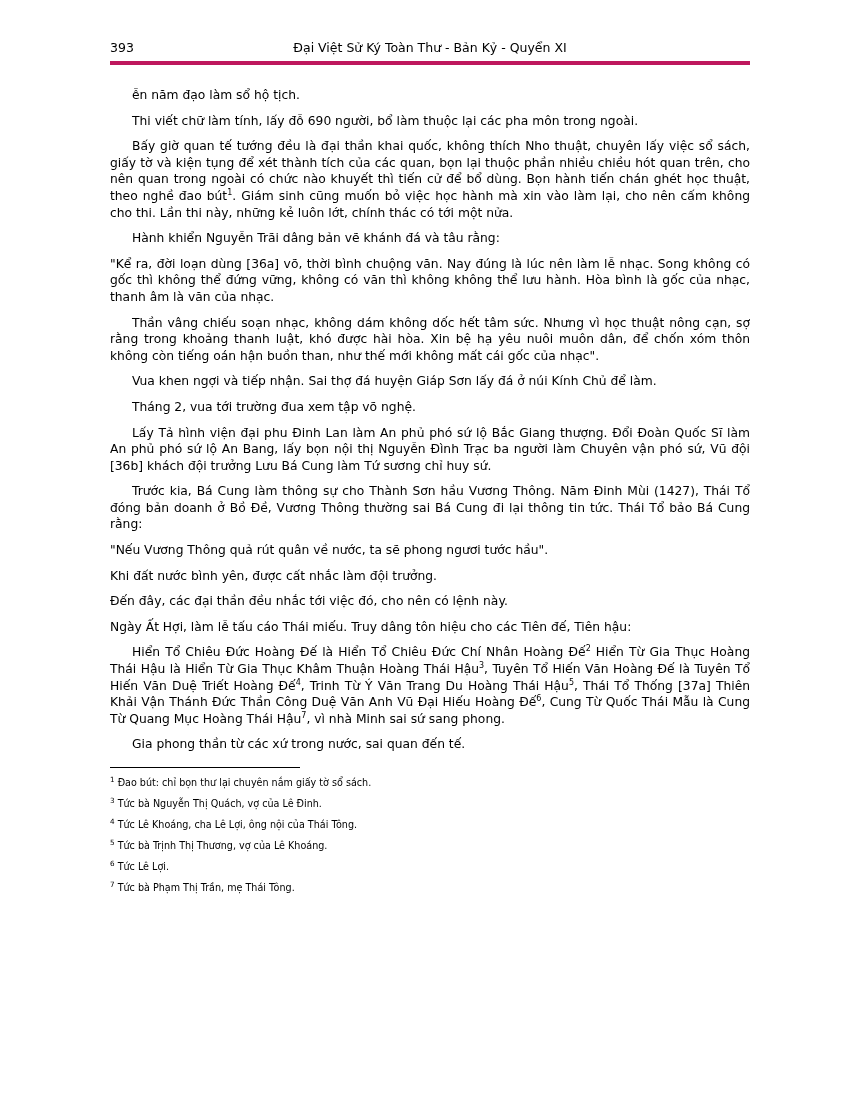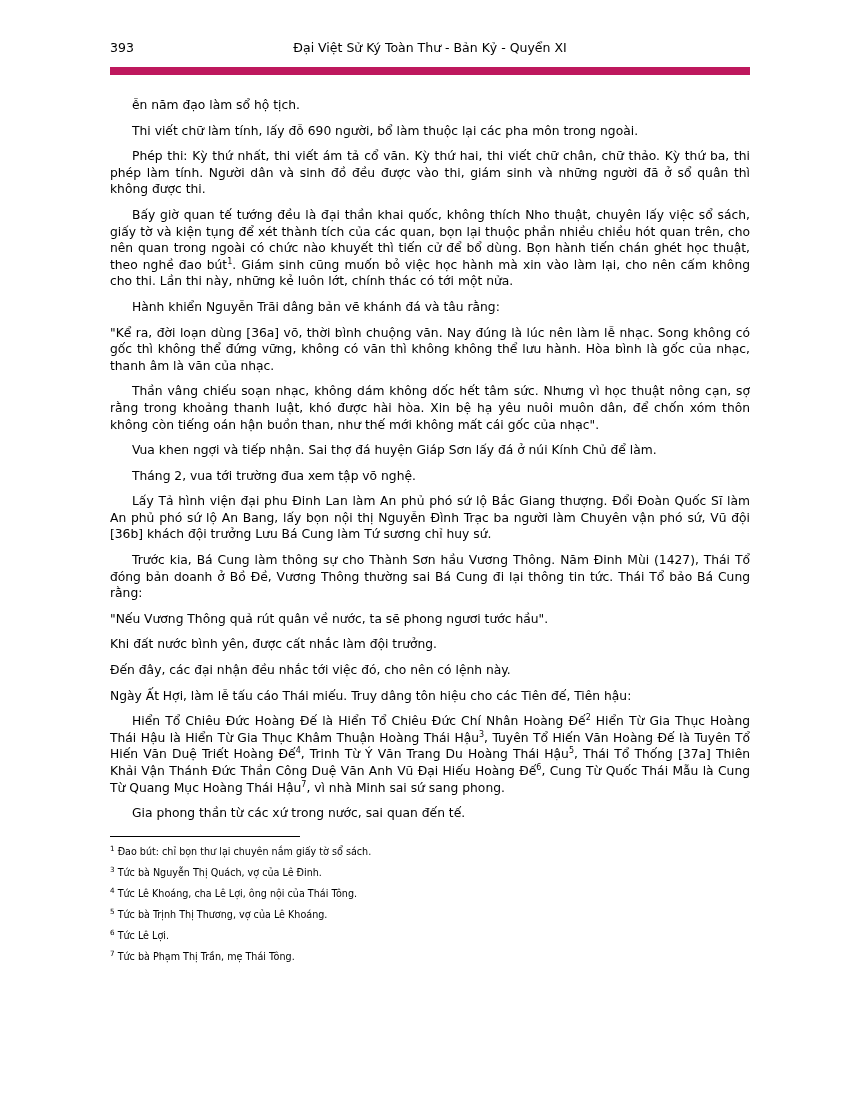--- a/index.html
+++ b/index.html
@@ -17,22 +17,22 @@
     position: relative;
     width: 850px;
     height: 1100px;
     box-sizing: border-box;
     padding: 40px 100px 0 110px;
   }
   .header {
     display: flex;
     align-items: baseline;
     font-size: 12.5px;
-    padding-bottom: 12px;
-    border-bottom: 8px solid #be185d;
+    padding-bottom: 6px;
+    border-bottom: 4px solid #be185d;
     margin-bottom: 22px;
     justify-content: space-between;
   }
   .header .page-number {
     width: 60px;
     flex: none;
     font-size: 12.5px;
   }
   .header .header-title {
     flex: 1;
@@ -86,21 +86,20 @@
     <div class="page-number">393</div>
     <div class="header-title">Đại Việt Sử Ký Toàn Thư - Bản Kỷ - Quyển XI</div>
   </div>
 
   <div class="body-text">
 
     <p><span>ễn năm đạo làm sổ hộ tịch.</span></p>
 
     <p><span>Thi viết chữ làm tính, lấy đỗ 690 người, bổ làm thuộc lại các pha môn trong ngoài.</span></p>
 
-    <p><span>Phép thi: Kỳ thứ nhất, thi viết ám tả cổ văn. Kỳ thứ hai, thi viết chữ chân, chữ thảo. Kỳ thứ ba, thi phép làm tính. Người dân và sinh đồ đều được vào thi, giám sinh và những người đã ở sổ quân thì không được thi.</span></p>
 
     <p><span>Bấy giờ quan tế tướng đều là đại thần khai quốc, không thích Nho thuật, chuyên lấy việc sổ sách, giấy tờ và kiện tụng để xét thành tích của các quan, bọn lại thuộc phần nhiều chiều hót quan trên, cho nên quan trong ngoài có chức nào khuyết thì tiến cử để bổ dùng. Bọn hành tiến chán ghét học thuật, theo nghề đao bút</span><sup>1</sup><span>. Giám sinh cũng muốn bỏ việc học hành mà xin vào làm lại, cho nên cấm không cho thi. Lần thi này, những kẻ  luôn lớt, chính thác có tới một nửa.</span></p>
 
     <p><span>Hành khiển Nguyễn Trãi dâng bản vẽ khánh đá và tâu rằng:</span></p>
 
     <p class="no-indent"><span>"Kể ra, đời loạn dùng </span><b>[36a]</b><span> võ, thời bình chuộng văn. Nay đúng là lúc nên làm lễ nhạc. Song không có gốc thì không thể đứng vững, không có văn thì không không thể lưu hành. Hòa bình là gốc của nhạc, thanh âm là văn của nhạc.</span></p>
 
     <p><span>Thần vâng chiếu soạn nhạc, không dám không dốc hết tâm sức. Nhưng vì học thuật nông cạn, sợ rằng trong khoảng thanh luật, khó được hài hòa. Xin bệ hạ yêu nuôi muôn dân, để chốn xóm thôn không còn tiếng oán hận buồn than, như thế mới không mất cái gốc của nhạc".</span></p>
 
     <p><span>Vua khen ngợi và tiếp nhận.  Sai thợ  đá huyện Giáp Sơn lấy đá ở núi Kính Chủ để làm.</span></p>
@@ -108,21 +107,21 @@
     <p><span>Tháng 2, vua tới trường đua xem tập võ nghệ.</span></p>
 
     <p><span>Lấy Tả hình viện đại phu Đinh Lan làm An phủ phó sứ lộ Bắc Giang thượng. Đổi Đoàn Quốc Sĩ làm An phủ phó sứ lộ An Bang, lấy bọn nội thị Nguyễn Đình Trạc ba người làm Chuyên vận phó sứ, Vũ đội </span><b>[36b]</b><span> khách đội trưởng Lưu Bá Cung làm Tứ sương chỉ huy sứ.</span></p>
 
     <p><span>Trước kia, Bá Cung làm thông sự cho Thành Sơn hầu Vương Thông. Năm Đinh Mùi (1427), Thái Tổ đóng bản doanh ở Bồ Đề, Vương Thông thường sai Bá Cung đi lại thông tin tức. Thái Tổ bảo Bá Cung rằng:</span></p>
 
     <p class="no-indent"><span>"Nếu Vương Thông quả rút quân về nước, ta sẽ phong ngươi tước hầu".</span></p>
 
     <p class="no-indent"><span>Khi đất nước bình yên, được cất nhắc làm đội trưởng.</span></p>
 
-    <p class="no-indent"><span>Đến đây, các đại nhận đều nhắc tới việc đó, cho nên có lệnh này.</span></p>
+    <p class="no-indent"><span>Đến đây, các đại thần đều nhắc tới việc đó, cho nên có lệnh này.</span></p>
 
     <p class="no-indent"><span>Ngày Ất Hợi, làm lễ tấu cáo Thái miếu. Truy dâng tôn hiệu cho các Tiên đế, Tiên hậu:</span></p>
 
     <p><span>Hiển Tổ Chiêu Đức Hoàng Đế là Hiển Tổ Chiêu Đức Chí Nhân Hoàng Đế</span><sup>2</sup><span> Hiển Từ Gia Thục Hoàng Thái Hậu là Hiển Từ Gia Thục Khâm Thuận Hoàng Thái Hậu</span><sup>3</sup><span>, Tuyên Tổ Hiến Văn Hoàng Đế là Tuyên Tổ Hiến Văn Duệ Triết Hoàng Đế</span><sup>4</sup><span>, Trinh Từ Ý  Văn Trang Du Hoàng Thái Hậu</span><sup>5</sup><span>, Thái Tổ Thống </span><b>[37a]</b><span> Thiên Khải Vận Thánh Đức Thần Công Duệ Văn Anh Vũ Đại Hiếu Hoàng Đế</span><sup>6</sup><span>, Cung Từ Quốc Thái Mẫu là Cung Từ Quang Mục Hoàng Thái Hậu</span><sup>7</sup><span>, vì nhà Minh sai sứ sang phong.</span></p>
 
     <p><span>Gia phong thần từ các xứ trong nước, sai quan đến tế.</span></p>
 
   </div>
 
   <div class="footnote-sep"></div>

